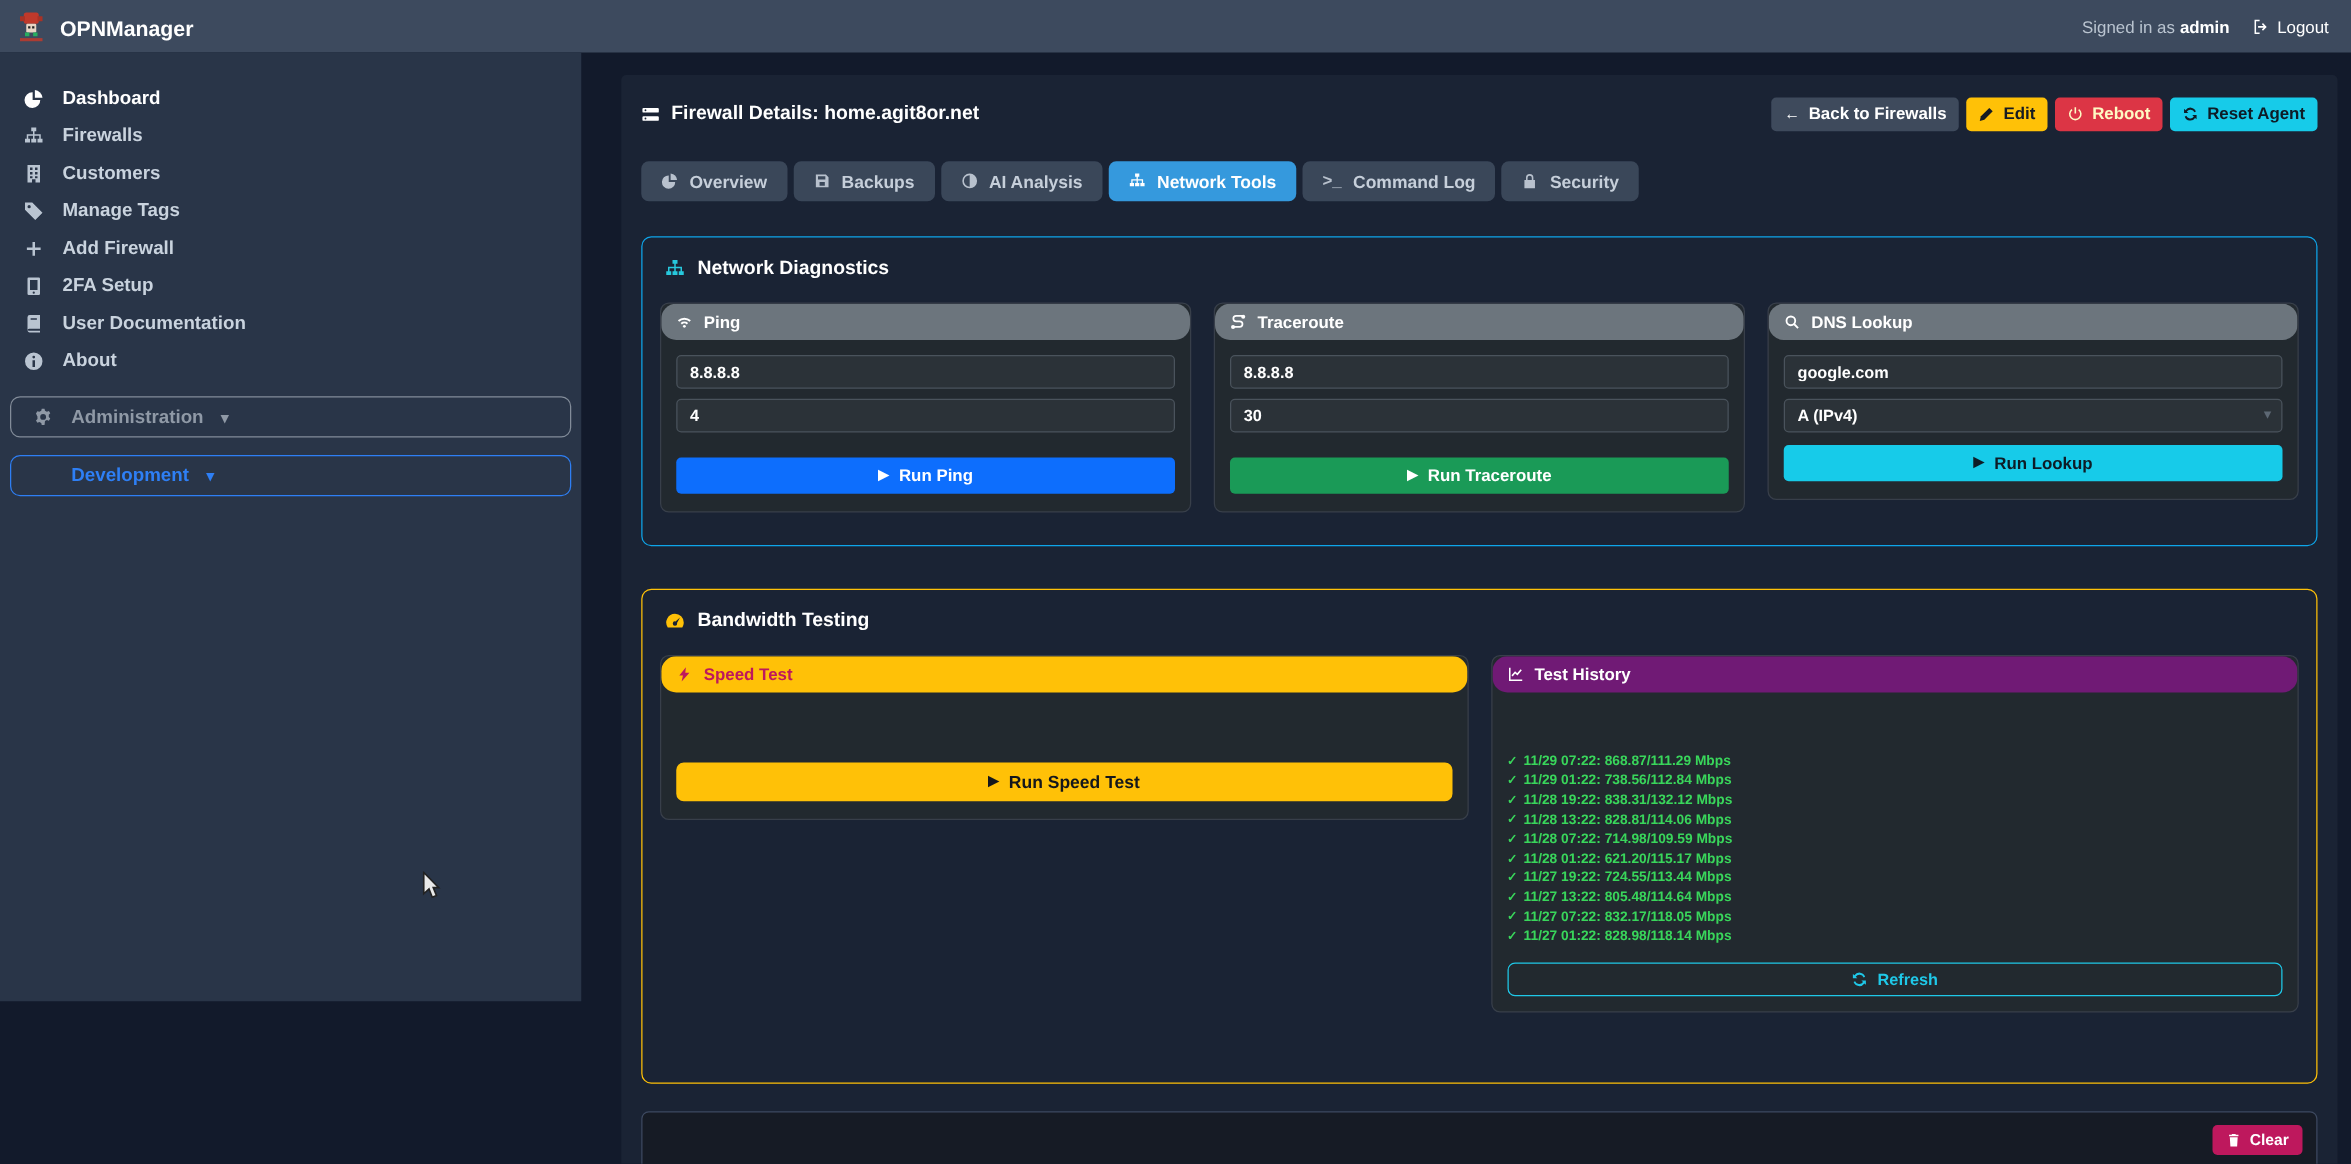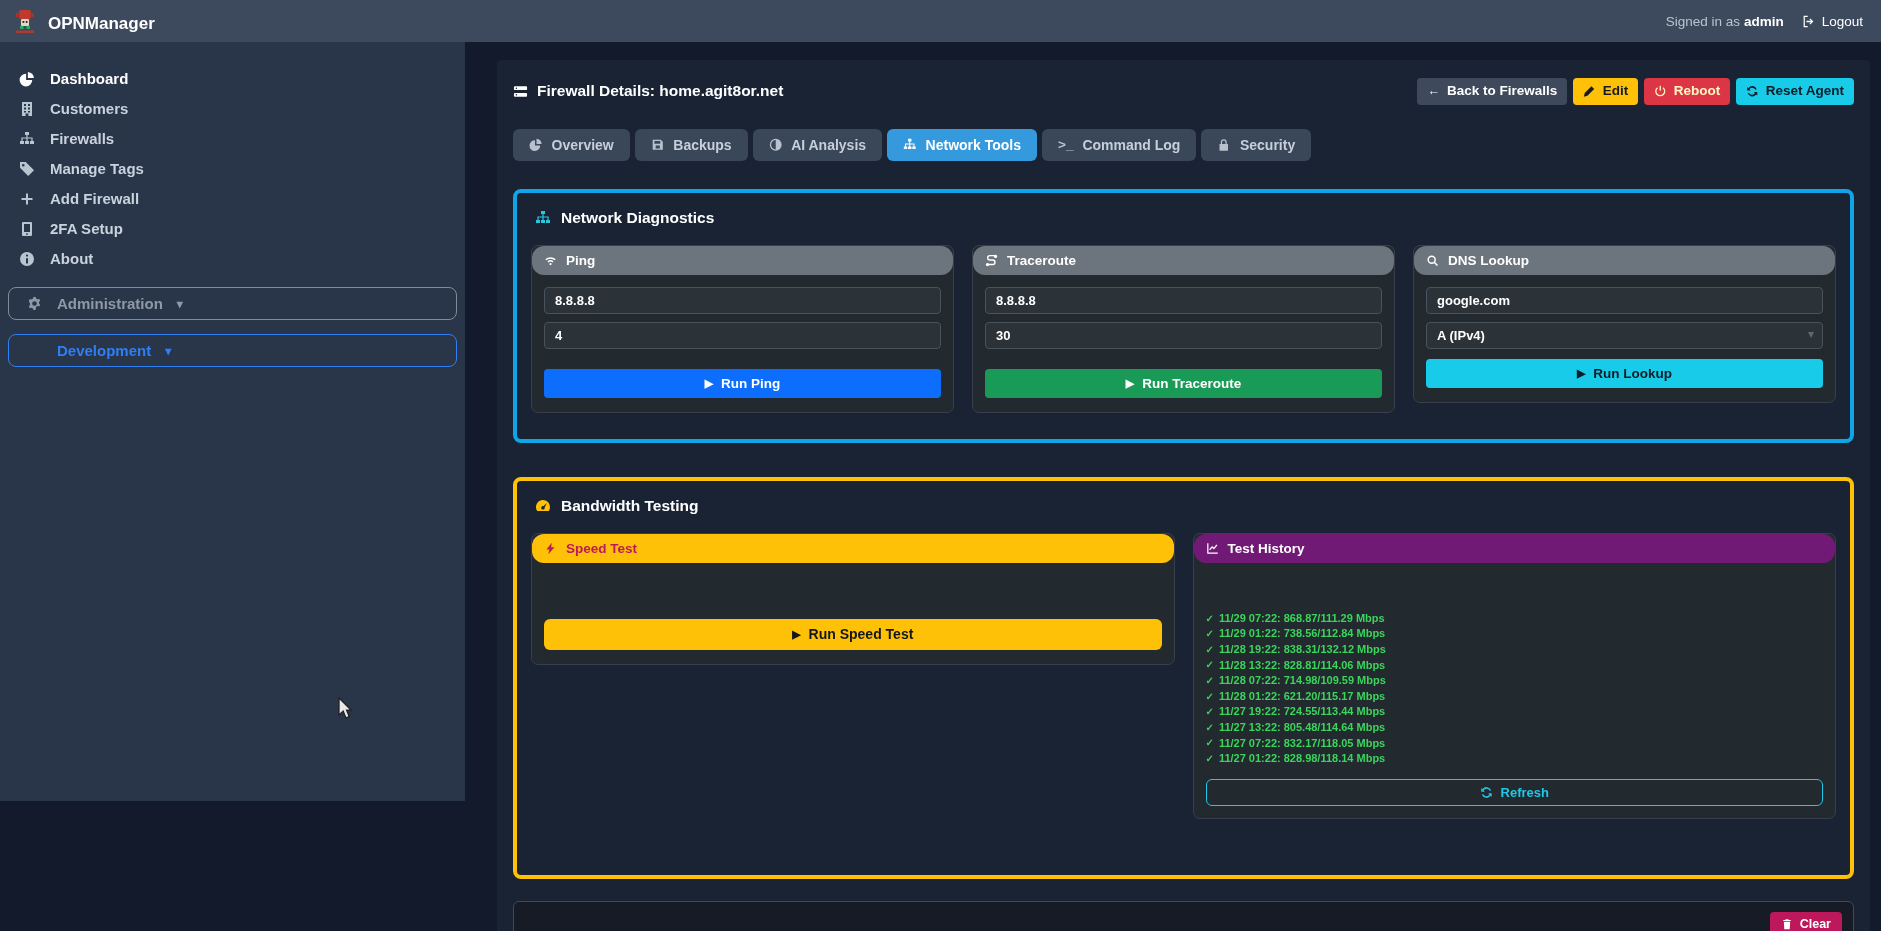--- a/index.html
+++ b/index.html
@@ -49,21 +49,21 @@
   .btn.style-danger{background:var(--danger-red);color:#fef9c3;}
   .btn.style-info{background:var(--info-cyan);color:#0e1c26;}
 
   .tabs{display:flex;gap:5px;margin-bottom:28px;}
   .tab{display:flex;align-items:center;gap:9px;background:#3a4759;color:#c6cfda;border-radius:6px;padding:8px 16px;font-size:14px;font-weight:600;cursor:pointer;}
   .tab .icon{font-size:13.5px;opacity:.9;}
   .tab.active{background:var(--tab-blue);color:#fff;font-weight:700;}
   .tab.active .icon{opacity:1;}
 
   
-  .panel{border:4px solid #0ea5e9;border-radius:8px;padding:14px 14px 26px;margin-bottom:34px;}
+  .panel{border:1px solid #0ea5e9;border-radius:8px;padding:14px 14px 26px;margin-bottom:34px;}
   .panel.yellow{border-color:var(--warning-yellow);padding-bottom:56px;margin-bottom:22px;}
   .panel-heading{display:flex;align-items:center;gap:10px;font-size:15.5px;font-weight:700;color:#fff;margin-bottom:18px;padding:2px 4px 0;}
   .panel-heading .icon{font-size:16px;}
   .panel-heading .cyan{color:#27c8dd;}
   .panel-heading .yellow-ic{color:var(--warning-yellow);}
 
   .cards-row{display:flex;gap:18px;align-items:flex-start;}
   .card{flex:1;background:#22292f;border:1px solid #383f4a;border-radius:7px;overflow:hidden;}
   .card-header{display:flex;align-items:center;gap:9px;background:#6c757d;color:#fff;padding:7px 12px;font-size:13.5px;font-weight:600;border-radius:12px;}
   .card-header .icon{font-size:13px;}
@@ -146,56 +146,64 @@
             <svg viewBox="0 0 16 16" width="1em" height="1em" fill="currentColor" aria-hidden="true">
               <path d="M8.9 1a7 7 0 0 1 6.1 6.1H8.9z"></path>
               <path d="M7.1 2.8A6.3 6.3 0 1 0 13.2 8.9H7.1z"></path>
             </svg>
           </span>
           <span>Dashboard</span>
         </a>
         <a class="side-item">
           <span class="icon">
             <svg viewBox="0 0 16 16" width="1em" height="1em" fill="currentColor" aria-hidden="true">
+              <path d="M6 1h4v3H6zM7.4 4h1.2v2.4H7.4zM2.4 6.4h11.2v1.2H2.4zM2.4 7.6h1.2V10H2.4zM7.4 7.6h1.2V10H7.4zM12.4 7.6h1.2V10h-1.2zM1 10h4v3H1zM6 10h4v3H6zM11 10h4v3h-4z"></path>
+            </svg>
+          </span>
+          <span>Firewalls</span>
+        </a>
+        <a class="side-item">
+          <span class="icon">
+            <svg viewBox="0 0 16 16" width="1em" height="1em" fill="currentColor" aria-hidden="true">
               <path fill-rule="evenodd" d="M3 1h10v14H9.4v-2.6H6.6V15H3zM5 3h2v2H5zm4 0h2v2H9zM5 6.5h2v2H5zm4 0h2v2H9zM5 10h2v1.6H5zm4 0h2v1.6H9z"></path>
             </svg>
           </span>
           <span>Customers</span>
         </a>
         <a class="side-item">
           <span class="icon">
             <svg viewBox="0 0 16 16" width="1em" height="1em" fill="currentColor" aria-hidden="true">
-              <path d="M6 1h4v3H6zM7.4 4h1.2v2.4H7.4zM2.4 6.4h11.2v1.2H2.4zM2.4 7.6h1.2V10H2.4zM7.4 7.6h1.2V10H7.4zM12.4 7.6h1.2V10h-1.2zM1 10h4v3H1zM6 10h4v3H6zM11 10h4v3h-4z"></path>
-            </svg>
-          </span>
-          <span>Firewalls</span>
-        </a>
-        <a class="side-item">
-          <span class="icon">
-            <svg viewBox="0 0 16 16" width="1em" height="1em" fill="currentColor" aria-hidden="true">
               <path fill-rule="evenodd" d="M1 1h5.8L15 9.2 9.2 15 1 6.8zM4.3 3a1.3 1.3 0 1 0 0 2.6 1.3 1.3 0 0 0 0-2.6z"></path>
             </svg>
           </span>
           <span>Manage Tags</span>
         </a>
         <a class="side-item">
           <span class="icon">
             <svg viewBox="0 0 16 16" width="1em" height="1em" fill="currentColor" aria-hidden="true">
               <path d="M7 2.5h2V7h4.5v2H9v4.5H7V9H2.5V7H7z"></path>
             </svg>
           </span>
           <span>Add Firewall</span>
         </a>
         <a class="side-item">
           <span class="icon">
             <svg viewBox="0 0 16 16" width="1em" height="1em" fill="currentColor" aria-hidden="true">
               <path fill-rule="evenodd" d="M4 1h8a1 1 0 0 1 1 1v12a1 1 0 0 1-1 1H4a1 1 0 0 1-1-1V2a1 1 0 0 1 1-1zm1 2v8h6V3zm3 9.2a.9.9 0 1 0 0 1.8.9.9 0 0 0 0-1.8z"></path>
             </svg>
           </span>
           <span>2FA Setup</span>
+        </a>
+        <a class="side-item">
+          <span class="icon">
+            <svg viewBox="0 0 16 16" width="1em" height="1em" fill="currentColor" aria-hidden="true">
+              <path fill-rule="evenodd" d="M4.8 1H13v11H4.8A1.8 1.8 0 0 0 3 13V2.8A1.8 1.8 0 0 1 4.8 1zM3 13c0 1 .8 2 1.8 2H13v-1.4H4.8c-1 0-1.8-.2-1.8-.6zM5.5 3.5h5v1.3h-5z"></path>
+            </svg>
+          </span>
+          <span>User Documentation</span>
         </a>
         <a class="side-item">
           <span class="icon">
             <svg viewBox="0 0 16 16" width="1em" height="1em" fill="currentColor" aria-hidden="true">
               <path fill-rule="evenodd" d="M8 1a7 7 0 1 1 0 14A7 7 0 0 1 8 1zm0 2.5a1.1 1.1 0 1 0 0 2.2 1.1 1.1 0 0 0 0-2.2zM7 7.2h2v5.3H7z"></path>
             </svg>
           </span>
           <span>About</span>
         </a>
       </nav>

